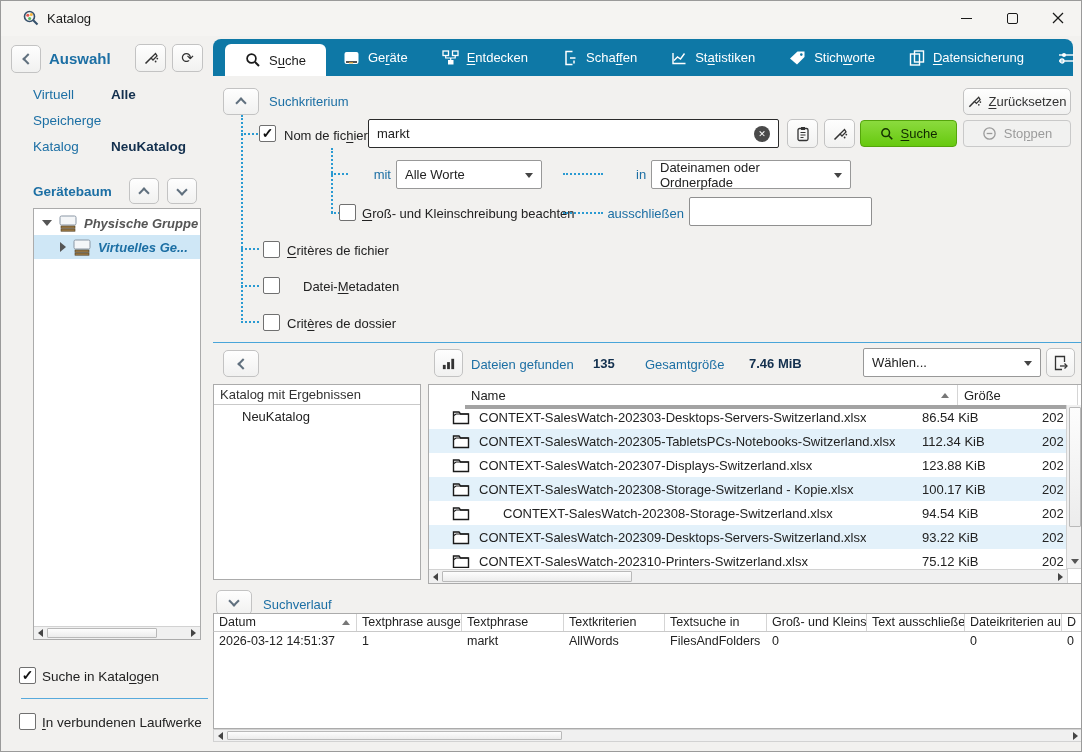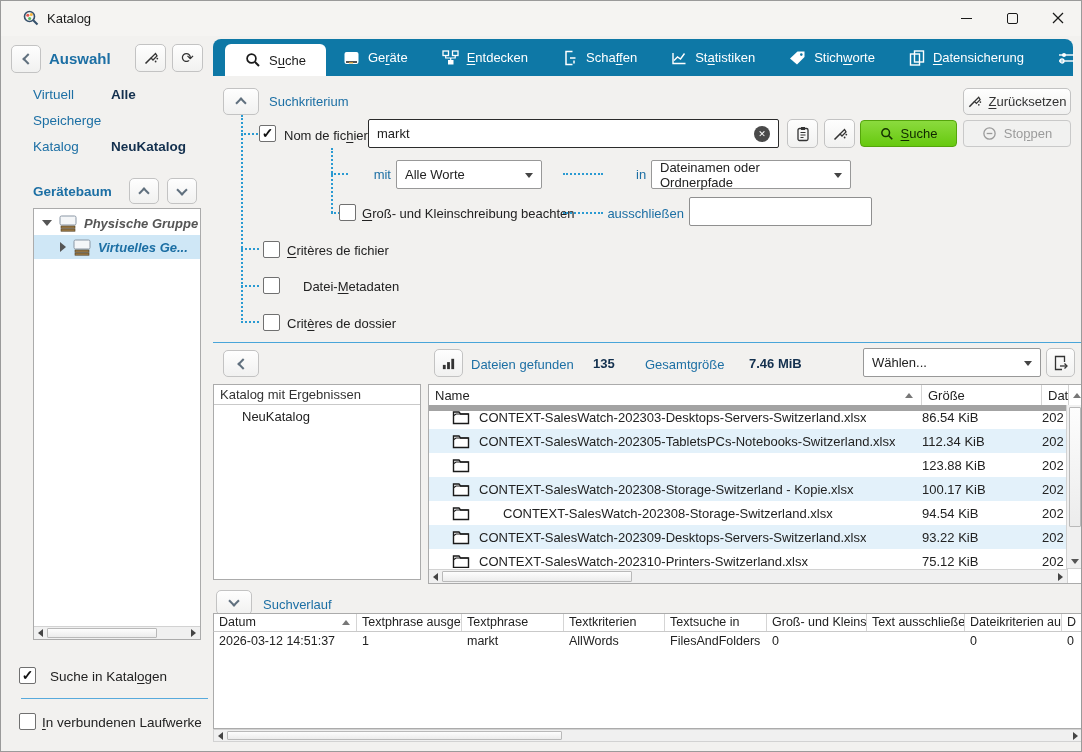--- a/index.html
+++ b/index.html
@@ -186,21 +186,21 @@
           <span class="tri-left-s"></span>
         </span>
       <span class="sb-thumb" style="width:110px;"></span>
       <span class="sb-btn" style="margin-left:auto;">
           <span class="tri-right-s"></span>
         </span>
     </div>
   </div>
 
   <span class="cb checked" style="left:18px;top:666px;"></span>
-  <span class="sidebar-label" style="left:49px;top:668px;font-size:13.5px;">Suche in Katal<u>o</u>gen</span>
+  <span class="sidebar-label" style="left:41px;top:668px;font-size:13.5px;">Suche in Katal<u>o</u>gen</span>
   <div class="divider-blue" style="left:20px;top:697px;width:187px;background:#58aadc;"></div>
   <span class="cb" style="left:18px;top:712px;"></span>
   <span class="sidebar-label" style="left:41px;top:714px;font-size:13.5px;width:166px;overflow:hidden;white-space:nowrap;"><u>I</u>n verbundenen Laufwerke</span>
 
   <div class="tabbar">
     <div class="tab active">
       <svg width="16" height="16" viewBox="0 0 16 16">
         <circle cx="6.5" cy="6.5" r="4.4" fill="none" stroke="currentColor" stroke-width="1.7"></circle>
         <line x1="10" y1="10" x2="14" y2="14" stroke="currentColor" stroke-width="1.9"></line>
       </svg>
@@ -375,21 +375,21 @@
       <polyline points="11.5,8.5 14,11 11.5,13.5" fill="none" stroke="#333" stroke-width="1.3"></polyline>
     </svg>
   </div>
 
   <div class="panel" style="left:212px;top:383px;width:208px;height:196px;">
     <div class="panel-hdr">Katalog mit Ergebnissen</div>
     <div style="padding:4px 0 0 28px;">NeuKatalog</div>
   </div>
 
   <div class="panel" style="left:427px;top:383px;width:655px;height:200px;">
-    <div style="display:flex;border-bottom:6px solid #a3a3a3;">
+    <div style="display:flex;border-bottom:4px solid #a3a3a3;margin-left:36px;">
       <div class="hdr-cell" style="width:493px;">
         <span>Name</span>
         <span class="tri-up-s" style="position:absolute;right:8px;top:8px;"></span>
       </div>
       <div class="hdr-cell" style="width:120px;">
           <span>Größe</span>
         </div>
       <div class="hdr-cell" style="width:26px;border-right:none;">
           <span>Datum</span>
         </div>
@@ -422,20 +422,21 @@
           <span class="fr-size">112.34 KiB</span>
           <span class="fr-date">202</span>
         </div>
 
         <div class="file-row">
           <span class="fr-name">
             <svg width="18" height="15" viewBox="0 0 18 15" style="flex:0 0 auto;">
               <path d="M1.5,13.5 V2 H7 L8.6,4 H16.5 V13.5 Z" fill="#fff" stroke="#1a1a1a" stroke-width="1.4"></path>
               <path d="M1.5,5.8 L4,4 H16.5" fill="none" stroke="#1a1a1a" stroke-width="1.1"></path>
             </svg>
+            <span style="overflow:hidden;">CONTEXT-SalesWatch-202307-Displays-Switzerland.xlsx</span>
           </span>
           <span class="fr-size">123.88 KiB</span>
           <span class="fr-date">202</span>
         </div>
 
         <div class="file-row">
           <span class="fr-name">
             <svg width="18" height="15" viewBox="0 0 18 15" style="flex:0 0 auto;">
               <path d="M1.5,13.5 V2 H7 L8.6,4 H16.5 V13.5 Z" fill="#fff" stroke="#1a1a1a" stroke-width="1.4"></path>
               <path d="M1.5,5.8 L4,4 H16.5" fill="none" stroke="#1a1a1a" stroke-width="1.1"></path>

